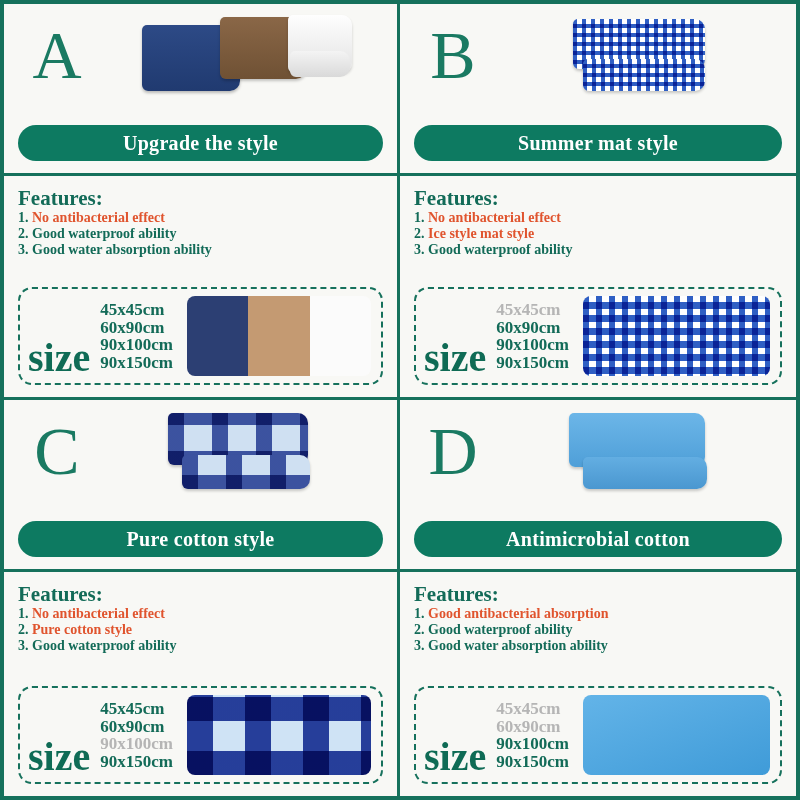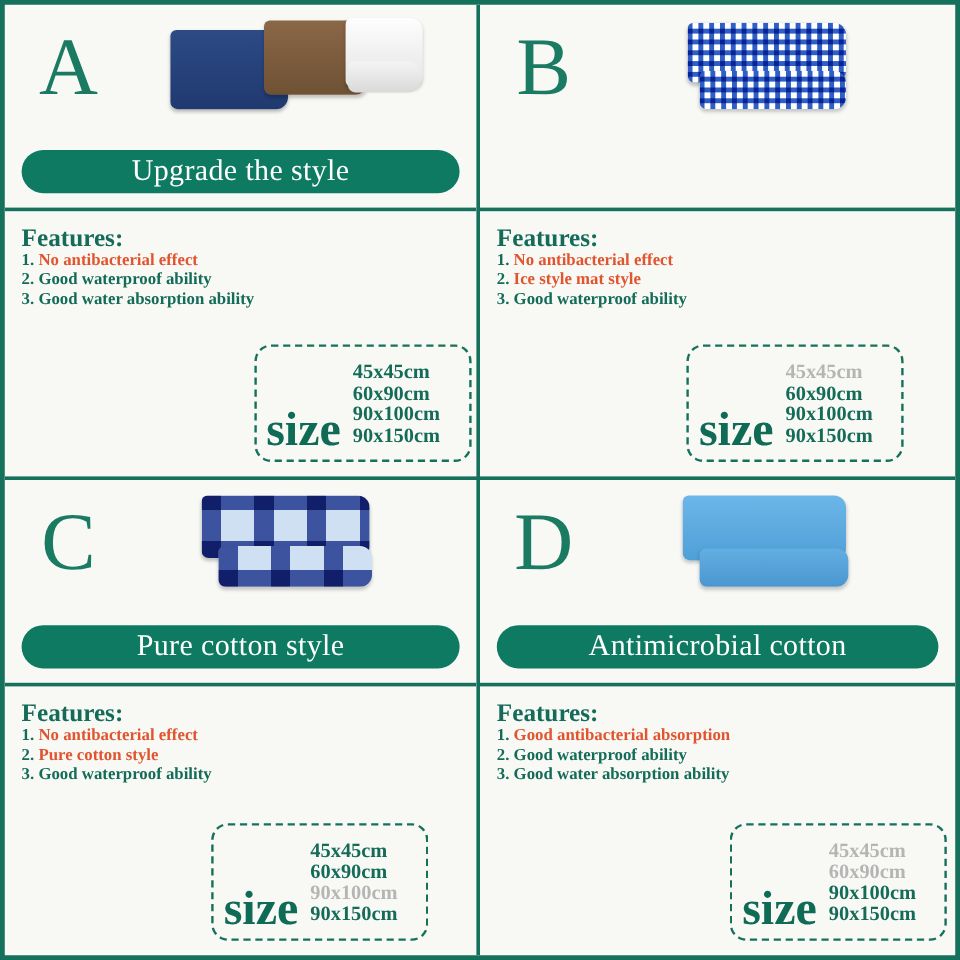--- a/index.html
+++ b/index.html
@@ -98,33 +98,33 @@
   .pill {
     background: #0d7a61;
     color: #ffffff;
     border-radius: 28px;
     width: 100%;
     height: 36px;
     display: flex;
     align-items: center;
     justify-content: center;
     font-family: "Liberation Serif", serif;
-    font-weight: 400;
-    font-size: 25px;
+    font-weight: 700;
+    font-size: 20px;
     letter-spacing: .3px;
     white-space: nowrap;
   }
 
   
   .details {
     flex: 1 1 auto;
     padding: 10px 14px 12px 14px;
     box-sizing: border-box;
     display: flex;
-    flex-direction: row;
+    flex-direction: column;
   }
 
   .features {
     font-family: "Liberation Serif", serif;
     font-weight: 700;
     color: #136b58;
     line-height: 1.15;
   }
   .features-heading {
     font-size: 21px;
@@ -232,20 +232,23 @@
       <div class="hero">
         <div class="hero-media">
           <div class="letter">B</div>
           <div class="product-img">
             <div class="pad-stack">
               <div class="pad-slab" style="background-color: rgb(255, 255, 255); background-image: linear-gradient(90deg, rgb(47, 95, 196) 50%, transparent 50%), linear-gradient(0deg, rgb(47, 95, 196) 50%, transparent 50%); background-size: 9px 9px; background-blend-mode: multiply; left: 34px; top: 4px; width: 132px; height: 50px; box-shadow: rgba(0, 0, 0, 0.22) 0px 2px 3px;"></div>
               <div class="pad-slab" style="background-color: rgb(255, 255, 255); background-image: linear-gradient(90deg, rgb(47, 95, 196) 50%, transparent 50%), linear-gradient(0deg, rgb(47, 95, 196) 50%, transparent 50%); background-size: 9px 9px; background-blend-mode: multiply; left: 44px; top: 44px; width: 122px; height: 32px; box-shadow: rgba(0, 0, 0, 0.2) 0px 2px 3px;"></div>
             </div>
           </div>
         </div>
+        <div class="pill-wrap">
+          <div class="pill">Summer mat style</div>
+        </div>
       </div>
       <div class="details">
         <div class="features">
           <div class="features-heading">Features:</div>
           <div class="feature-row"><span class="feature-num">1. </span><span class="feature-text highlight">No antibacterial effect</span></div>
           <div class="feature-row"><span class="feature-num">2. </span><span class="feature-text highlight">Ice style mat style</span></div>
           <div class="feature-row"><span class="feature-num">3. </span><span class="feature-text normal">Good waterproof ability</span></div>
         </div>
         <div class="size-box">
           <div class="size-word">size</div>

